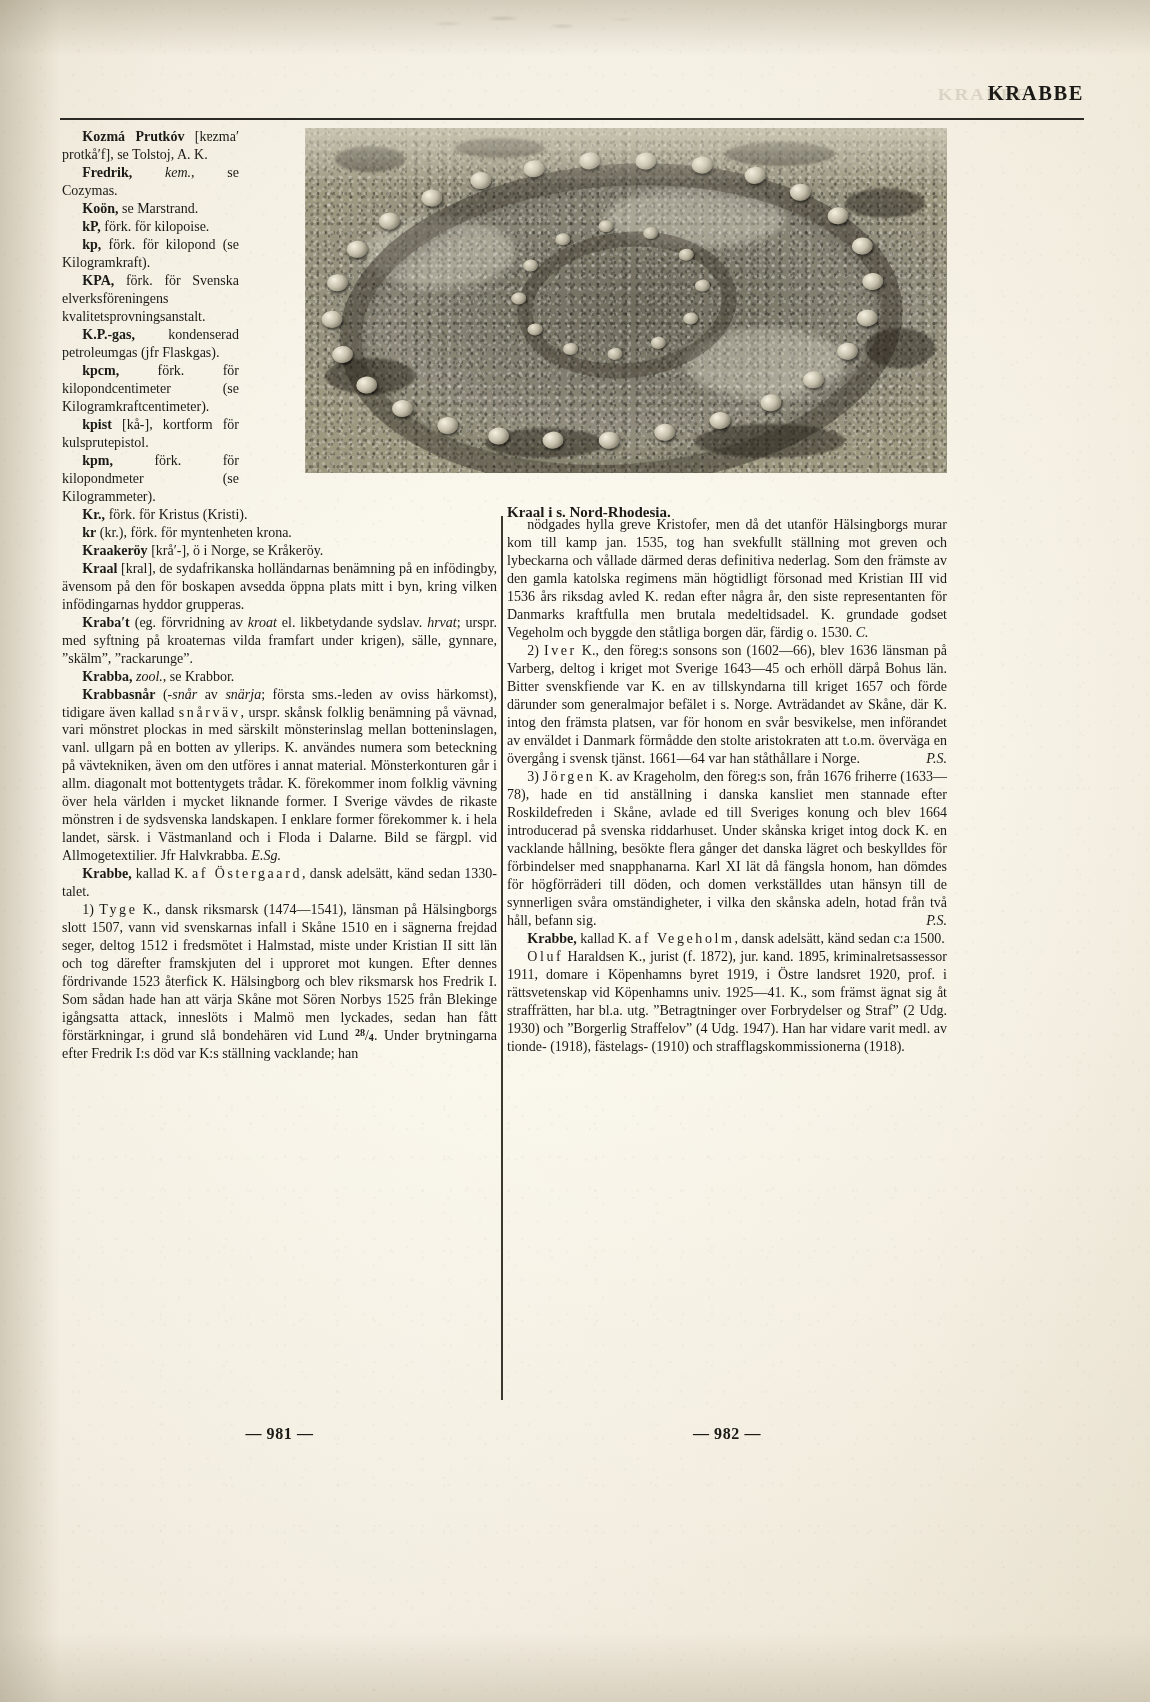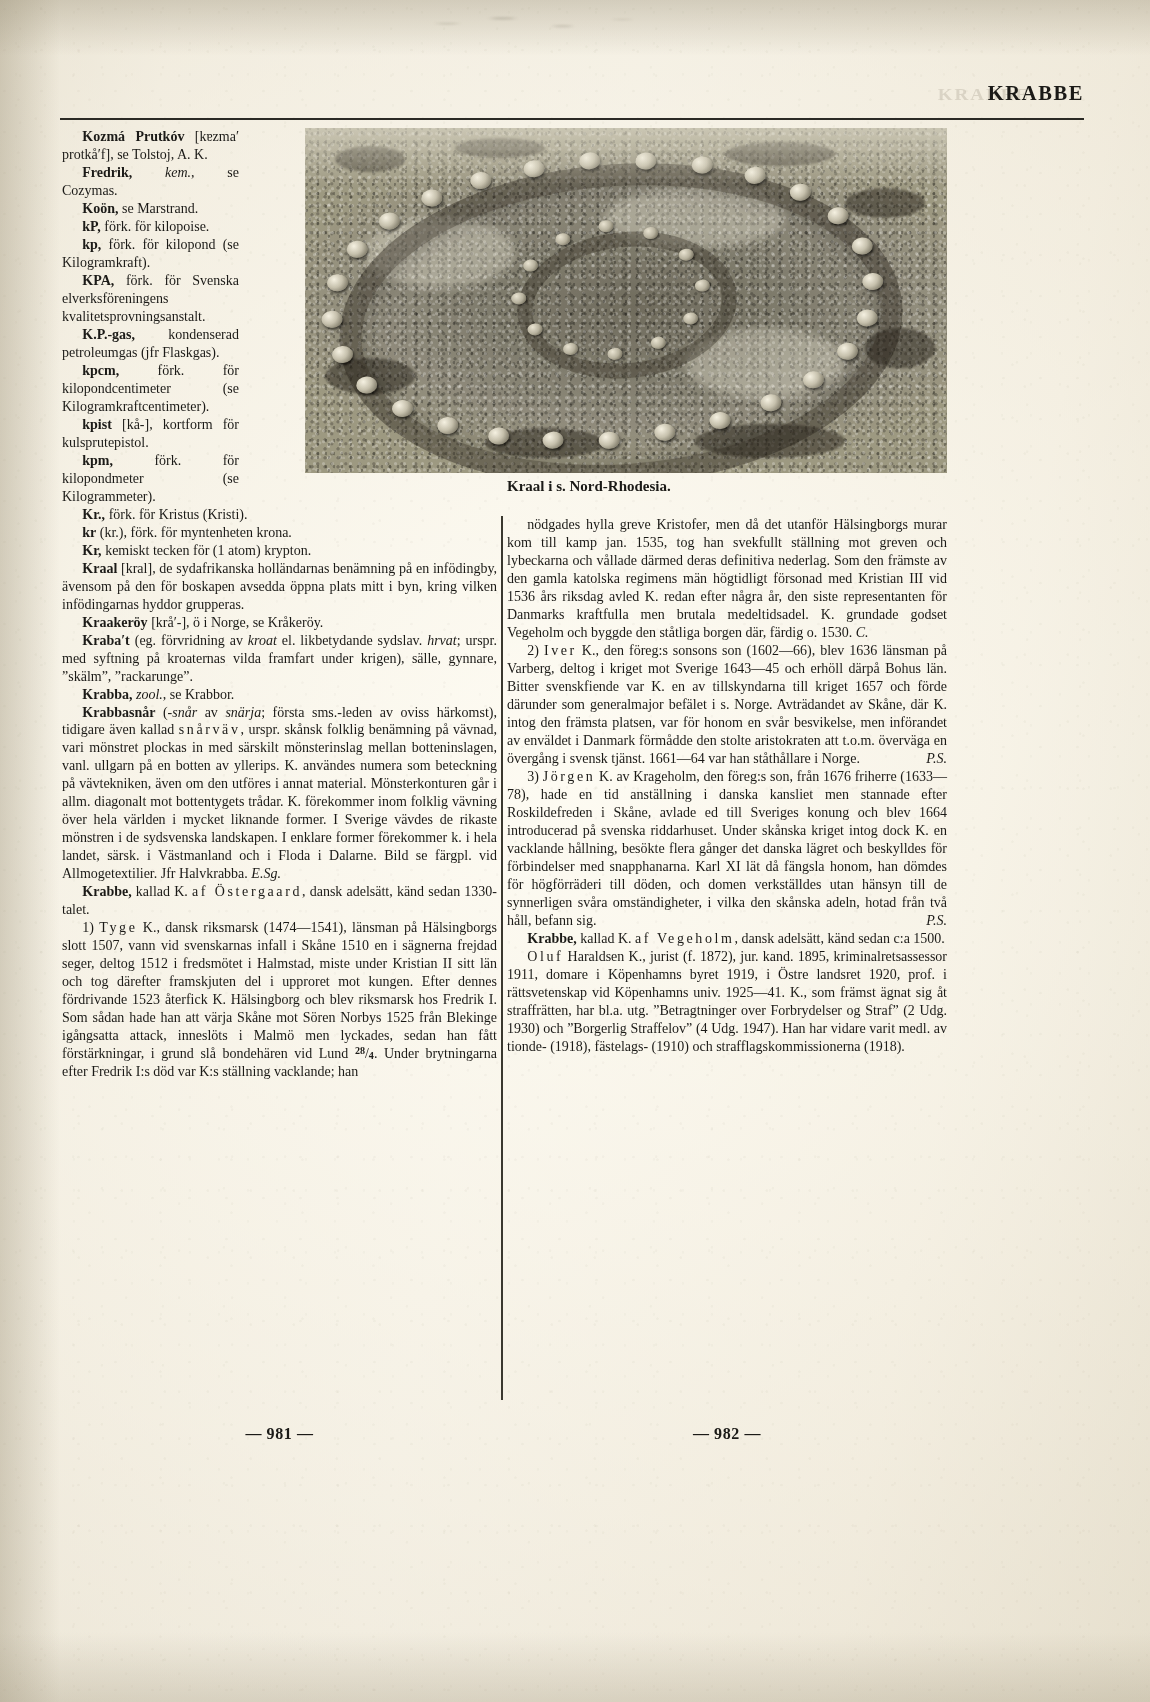--- a/index.html
+++ b/index.html
@@ -165,21 +165,21 @@
     background:rgba(240,236,220,.30);
     filter:blur(4px);
   }
   .photo-top-haze{
     position:absolute;left:0;right:0;top:0;height:60px;
     background:linear-gradient(180deg, rgba(215,211,196,.65), rgba(215,211,196,0));
   }
 
   
   .caption{
-    position:absolute;left:507px;top:478px;
+    position:absolute;left:507px;top:504px;
     font-size:15px;font-weight:bold;
   }
 
   
   .folio{
     position:absolute;top:1425px;
     font-size:16px;font-weight:bold;letter-spacing:.6px;
     text-align:center;
   }
   .folio-l{left:62px;width:435px;}
@@ -295,23 +295,22 @@
       <p><b>Koön,</b> se Marstrand.</p>
       <p><b>kP,</b> förk. för kilopoise.</p>
       <p><b>kp,</b> förk. för kilopond (se Kilogramkraft).</p>
       <p><b>KPA,</b> förk. för Svenska elverksföreningens kvalitetsprovningsanstalt.</p>
       <p><b>K.P.-gas,</b> kondenserad petroleumgas (jfr Flaskgas).</p>
       <p><b>kpcm,</b> förk. för kilopondcentimeter (se Kilogramkraftcentimeter).</p>
       <p><b>kpist</b> [kå-], kortform för kulsprutepistol.</p>
       <p><b>kpm,</b> förk. för kilopondmeter (se Kilogrammeter).</p>
       <p><b>Kr.,</b> förk. för Kristus (Kristi).</p>
       <p><b>kr</b> (kr.), förk. för myntenheten krona.</p>
-      <p><b>Kr,</b> kemiskt tecken för (1 atom) krypton.</p>
+      <p><b>Kraakeröy</b> [krå′-], ö i Norge, se Kråkeröy.</p>
       <p><b>Kraal</b> [kral], de sydafrikanska holländarnas benämning på en infödingby, ävensom på den för boskapen avsedda öppna plats mitt i byn, kring vilken infödingarnas hyddor grupperas.</p>
-      <p><b>Kraakeröy</b> [krå′-], ö i Norge, se Kråkeröy.</p>
       <p><b>Kraba′t</b> (eg. förvridning av <i>kroat</i> el. likbetydande sydslav. <i>hrvat</i>; urspr. med syftning på kroaternas vilda framfart under krigen), sälle, gynnare, ”skälm”, ”rackarunge”.</p>
       <p><b>Krabba,</b> <i>zool.</i>, se Krabbor.</p>
       <p><b>Krabbasnår</b> (<i>-snår</i> av <i>snärja</i>; första sms.-leden av oviss härkomst), tidigare även kallad <span class="sp">snårväv</span>, urspr. skånsk folklig benämning på vävnad, vari mönstret plockas in med särskilt mönsterinslag mellan botteninslagen, vanl. ullgarn på en botten av yllerips. K. användes numera som beteckning på vävtekniken, även om den utföres i annat material. Mönsterkonturen går i allm. diagonalt mot bottentygets trådar. K. förekommer inom folklig vävning över hela världen i mycket liknande former. I Sverige vävdes de rikaste mönstren i de sydsvenska landskapen. I enklare former förekommer k. i hela landet, särsk. i Västmanland och i Floda i Dalarne. Bild se färgpl. vid Allmogetextilier. Jfr Halvkrabba. <i>E.Sg.</i></p>
       <p><b>Krabbe,</b> kallad K. <span class="sp">af Östergaard</span>, dansk adelsätt, känd sedan 1330-talet.</p>
       <p>1) <span class="sp">Tyge</span> K., dansk riksmarsk (1474—1541), länsman på Hälsingborgs slott 1507, vann vid svenskarnas infall i Skåne 1510 en i sägnerna frejdad seger, deltog 1512 i fredsmötet i Halmstad, miste under Kristian II sitt län och tog därefter framskjuten del i upproret mot kungen. Efter dennes fördrivande 1523 återfick K. Hälsingborg och blev riksmarsk hos Fredrik I. Som sådan hade han att värja Skåne mot Sören Norbys 1525 från Blekinge igångsatta attack, inneslöts i Malmö men lyckades, sedan han fått förstärkningar, i grund slå bondehären vid Lund <span class="frac">28</span>/<span class="frac-d">4</span>. Under brytningarna efter Fredrik I:s död var K:s ställning vacklande; han</p>
     </div>
   <div class="col col-right" id="right-col">
       <div style="width: 100%; height: 388px;"></div>
       <p>nödgades hylla greve Kristofer, men då det utanför Hälsingborgs murar kom till kamp jan. 1535, tog han svekfullt ställning mot greven och lybeckarna och vållade därmed deras definitiva nederlag. Som den främste av den gamla katolska regimens män högtidligt försonad med Kristian III vid 1536 års riksdag avled K. redan efter några år, den siste representanten för Danmarks kraftfulla men brutala medeltidsadel. K. grundade godset Vegeholm och byggde den ståtliga borgen där, färdig o. 1530. <i>C.</i></p>
       <p>2) <span class="sp">Iver</span> K., den föreg:s sonsons son (1602—66), blev 1636 länsman på Varberg, deltog i kriget mot Sverige 1643—45 och erhöll därpå Bohus län. Bitter svenskfiende var K. en av tillskyndarna till kriget 1657 och förde därunder som generalmajor befälet i s. Norge. Avträdandet av Skåne, där K. intog den främsta platsen, var för honom en svår besvikelse, men införandet av enväldet i Danmark förmådde den stolte aristokraten att t.o.m. överväga en övergång i svensk tjänst. 1661—64 var han ståthållare i Norge. <i class="sig">P.S.</i></p>

